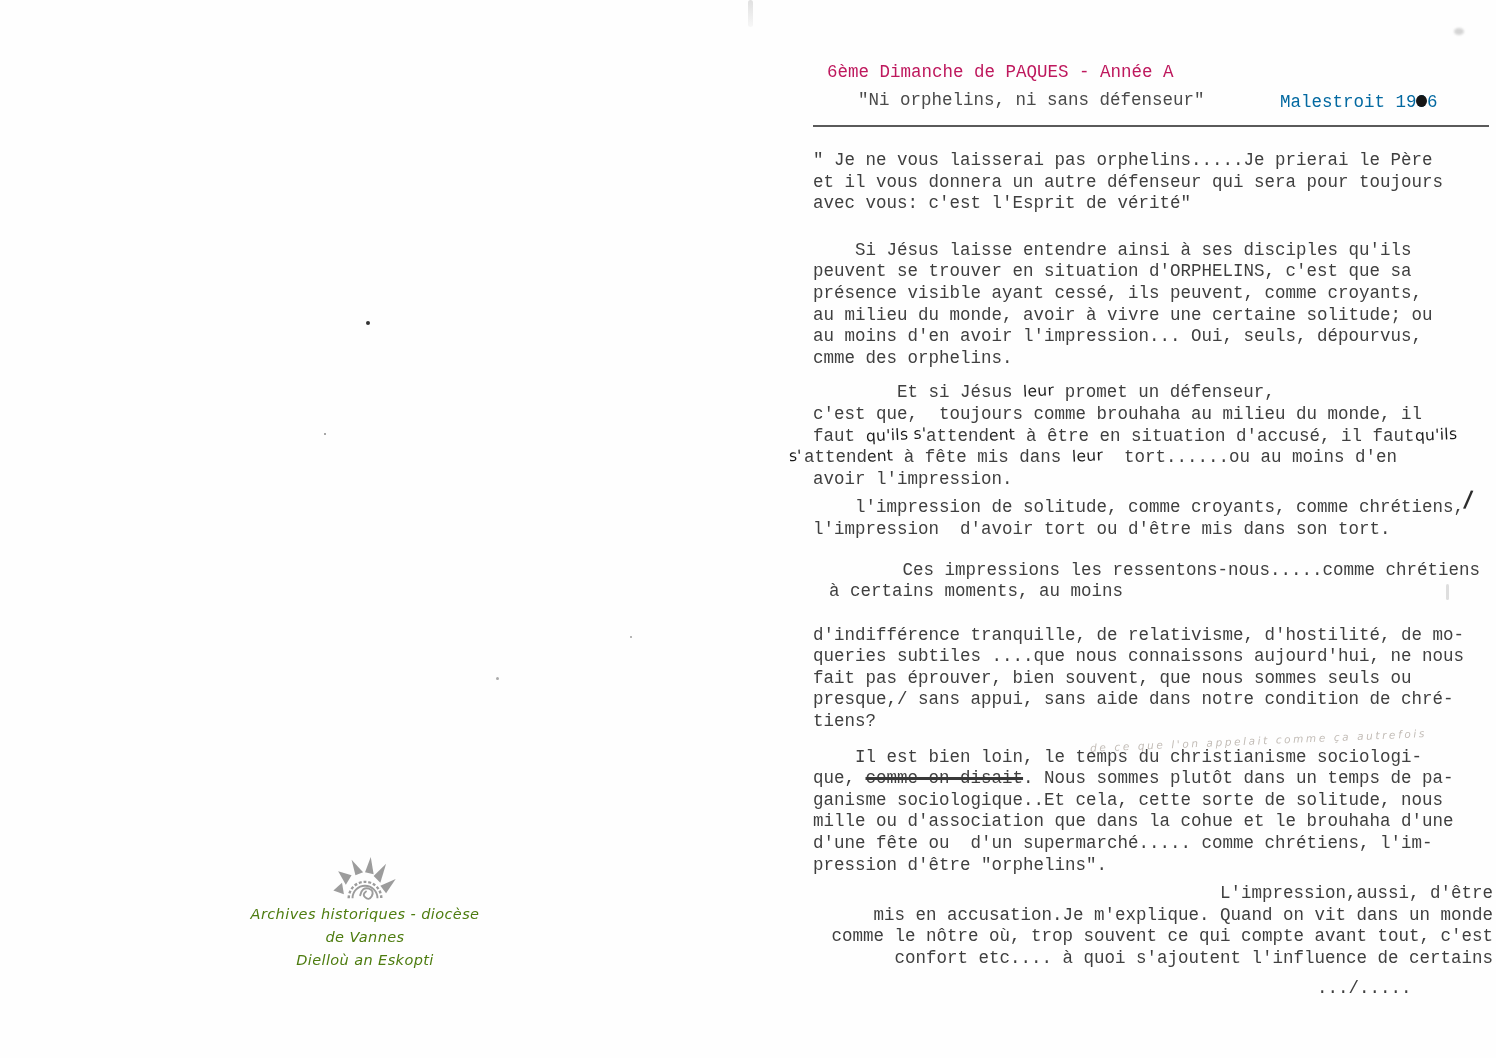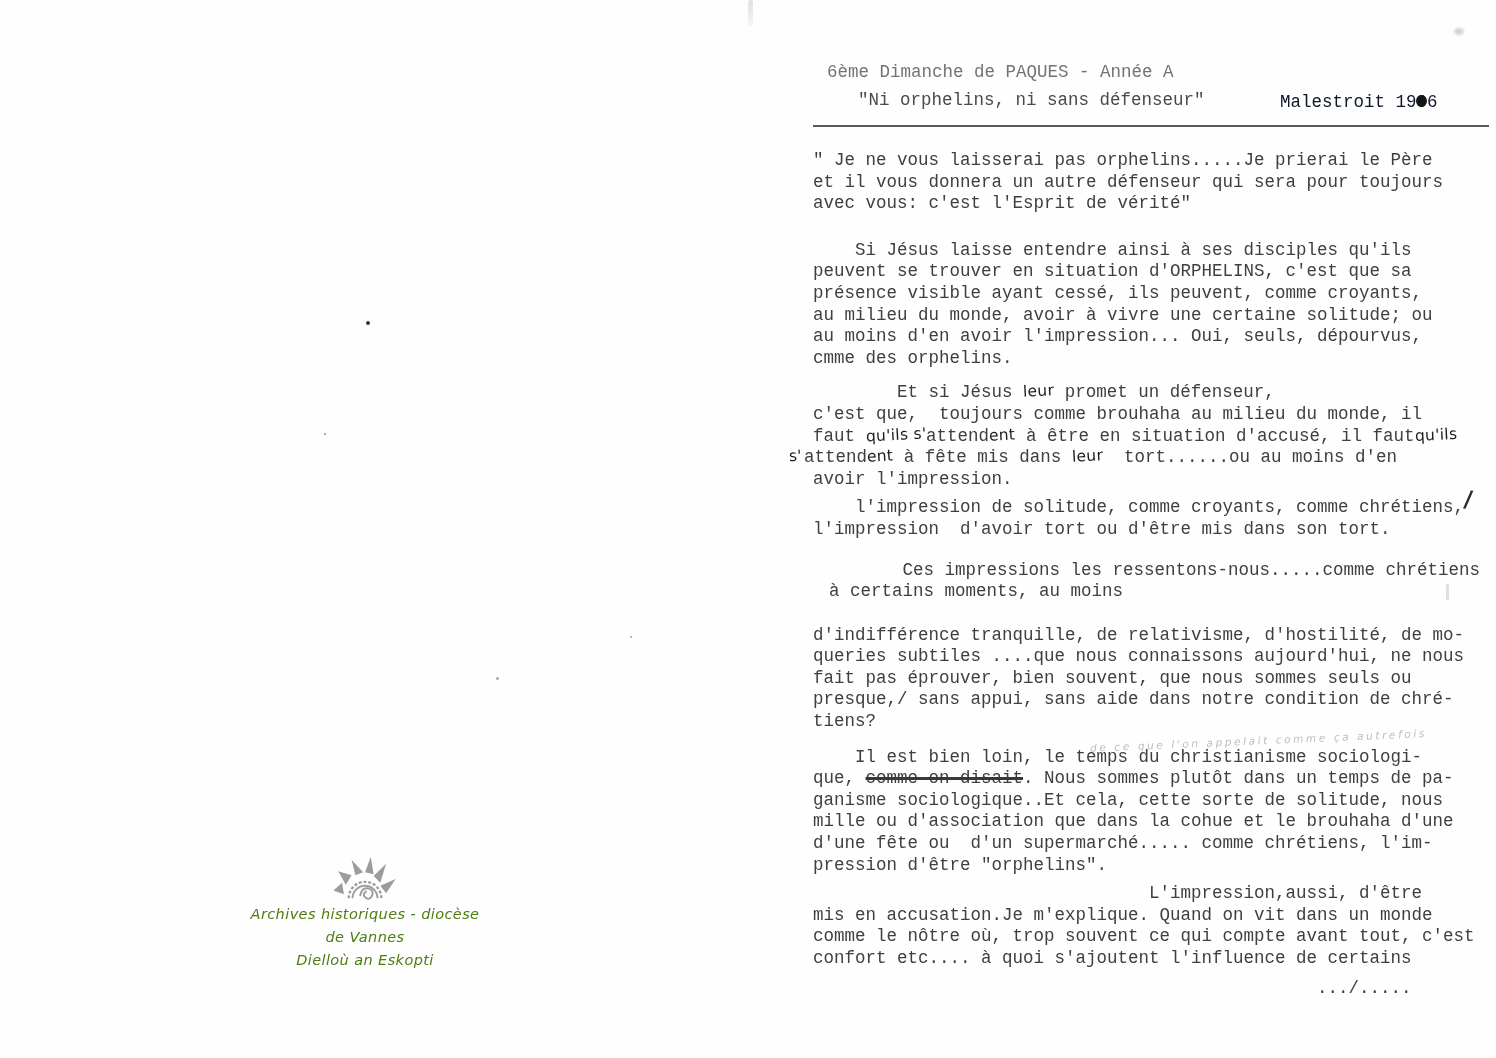--- a/index.html
+++ b/index.html
@@ -1,22 +1,22 @@
 <!DOCTYPE html>
 <html><head>
 <meta charset="utf-8">
 <style>
   html,body{margin:0;padding:0;background:#dcdcdc;}
   .scan{position:relative;width:1496px;height:1058px;background:#fefefe;overflow:hidden;
         font-family:"Liberation Mono",monospace;color:#3f3f3f;}
   
   .doc{position:absolute;left:813px;top:60px;width:680px;}
-  .hline1{position:absolute;left:14px;top:2px;font-size:17.5px;white-space:pre;color:#737373;}
+  .hline1{position:absolute;left:14px;top:2px;font-size:17.5px;white-space:pre;color:#be185d;}
   .hline2{position:absolute;left:45px;top:30px;font-size:17.5px;white-space:pre;color:#4a4a4a;}
-  .hplace{position:absolute;left:467px;top:32px;font-size:17.5px;white-space:pre;color:#0f172a;}
+  .hplace{position:absolute;left:467px;top:32px;font-size:17.5px;white-space:pre;color:#0369a1;}
   .blot{position:relative;display:inline-block;}
   .blot::after{content:"";position:absolute;left:-1px;top:3px;width:11px;height:12px;
                background:#161616;border-radius:50%;}
   .rule{position:absolute;left:0;top:65px;width:676px;height:2px;background:#5a5a5a;}
   .body{position:absolute;left:0;top:90px;width:680px;}
   .line{white-space:pre;font-size:17.5px;line-height:21.6px;}
   .seg{color:#3f3f3f;}
   .hand,.hand-margin{font-family:"DejaVu Sans",sans-serif;font-size:15.5px;color:#1b1b1b;
         display:inline-block;transform:rotate(-3deg) translateY(-1px);letter-spacing:.3px;}
   .hand-margin{margin-left:-24px;margin-right:2px;}
@@ -108,21 +108,21 @@
           <div class="line"><span class="seg typed">tiens?</span></div>
         </div>
         <div style="margin-top: 14px;">
           <div class="line"><span class="seg typed">    Il est bien loin, le temps du christianisme sociologi-</span></div>
           <div class="line"><span class="seg typed">que, </span><span class="seg strike">comme on disait</span><span class="seg typed">. Nous sommes plutôt dans un temps de pa-</span></div>
           <div class="line"><span class="seg typed">ganisme sociologique..Et cela, cette sorte de solitude, nous</span></div>
           <div class="line"><span class="seg typed">mille ou d'association que dans la cohue et le brouhaha d'une</span></div>
           <div class="line"><span class="seg typed">d'une fête ou  d'un supermarché..... comme chrétiens, l'im-</span></div>
           <div class="line"><span class="seg typed">pression d'être "orphelins".</span></div>
         </div>
-        <div style="margin-top: 7px;">
+        <div style="margin-top: 7px; text-align: right;">
           <div class="line"><span class="seg typed">                                L'impression,aussi, d'être</span></div>
           <div class="line"><span class="seg typed">mis en accusation.Je m'explique. Quand on vit dans un monde</span></div>
           <div class="line"><span class="seg typed">comme le nôtre où, trop souvent ce qui compte avant tout, c'est</span></div>
           <div class="line"><span class="seg typed">confort etc.... à quoi s'ajoutent l'influence de certains</span></div>
         </div>
         <div style="margin-top: 8px;">
           <div class="line"><span class="seg typed">                                                .../.....</span></div>
         </div>
       </div>
   </div>

